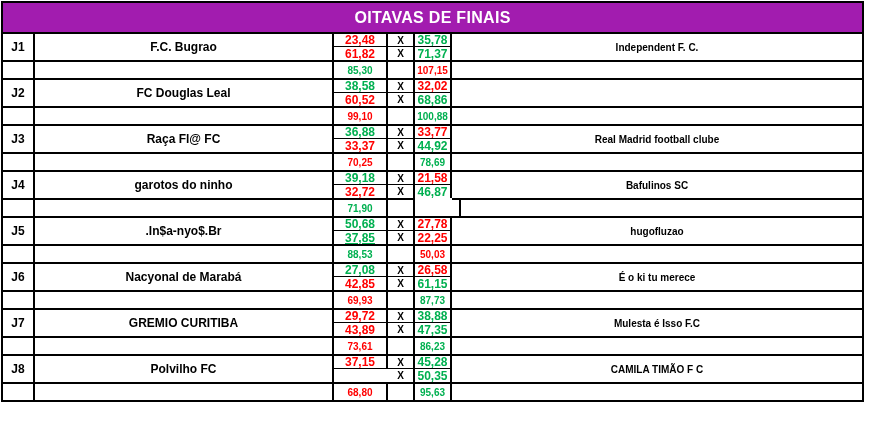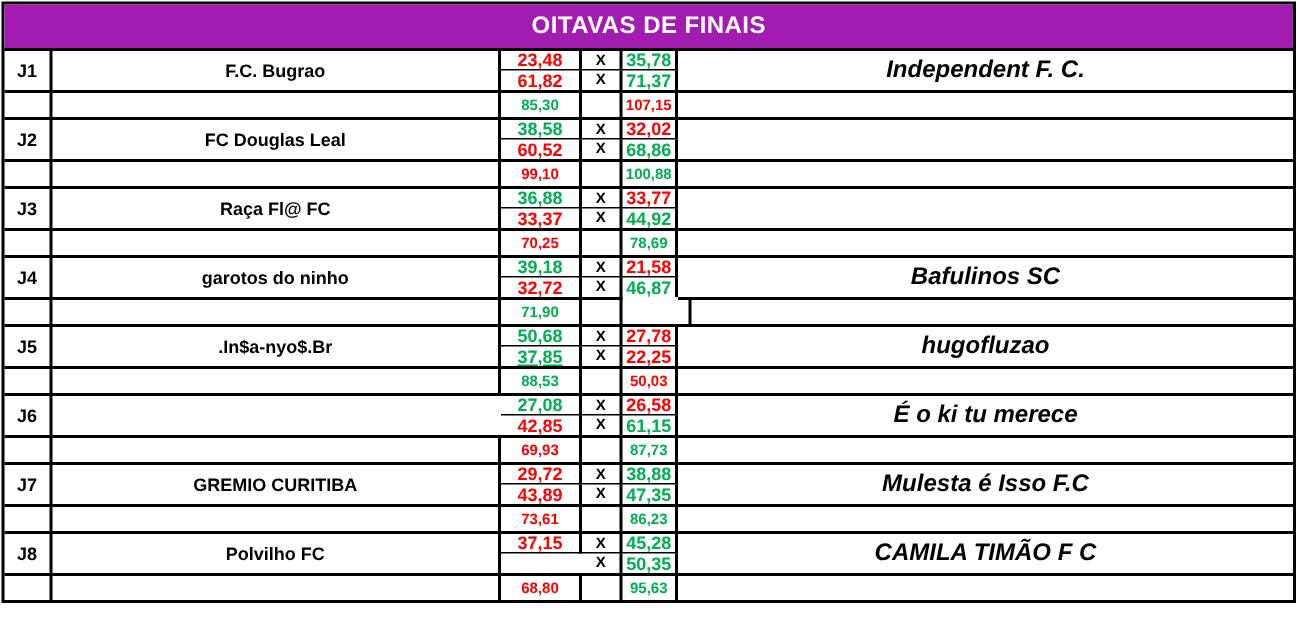--- a/index.html
+++ b/index.html
@@ -13,21 +13,21 @@
   .sub-left{width:291px;border-right:2px solid #000;}
   .sub-mid{width:227px;border-right:2px solid #000;color:#fff;font-size:11px;}
   .sub-right{flex:1;}
 
   
   .block{display:grid;grid-template-columns:32px 299px 54px 27px 37px 1fr;grid-template-rows:13px 13px 18px;border-bottom:2px solid #000;}
   .block:last-child{border-bottom:none;}
   .cell{box-sizing:border-box;display:flex;align-items:center;justify-content:center;overflow:hidden;}
   .j{grid-row:1/3;grid-column:1;border-right:2px solid #000;font-size:12px;}
   .home{grid-row:1/3;grid-column:2;border-right:2px solid #000;font-size:12px;}
-  .away{grid-row:1/3;grid-column:6;font-size:16px;font-style:italic;}
+  .away{grid-row:1/3;grid-column:6;font-size:10px;}
   .s{font-size:12px;}
   .r1{border-bottom:1px solid #000;}
   .c3{grid-column:3;border-right:2px solid #000;}
   .c4{grid-column:4;border-right:2px solid #000;font-size:10px;}
   .c5{grid-column:5;border-right:2px solid #000;}
   .trow{grid-row:3;border-top:2px solid #000;font-size:10px;}
   .t1{grid-column:1;border-right:2px solid #000;}
   .t2{grid-column:2;border-right:2px solid #000;}
   .t3{grid-column:3;border-right:2px solid #000;}
   .t4{grid-column:4;border-right:2px solid #000;}
@@ -74,20 +74,21 @@
     <div class="cell trow t5" style="color: rgb(0, 176, 80);">100,88</div>
     <div class="cell trow t6"></div>
   </div>
 
   <div class="block">
     <div class="cell j">J3</div>
     <div class="cell home">Raça Fl@ FC</div>
     <div class="cell s r1 c3" style="color: rgb(0, 176, 80);">36,88</div>
     <div class="cell r1 c4">X</div>
     <div class="cell s r1 c5" style="color: rgb(255, 0, 0);">33,77</div>
+    <div class="cell away">Real Madrid football clube</div>
     <div class="cell s c3" style="color: rgb(255, 0, 0);">33,37</div>
     <div class="cell c4">X</div>
     <div class="cell s c5" style="color: rgb(0, 176, 80);">44,92</div>
     <div class="cell trow t1"></div>
     <div class="cell trow t2"></div>
     <div class="cell trow t3" style="color: rgb(255, 0, 0);">70,25</div>
     <div class="cell trow t4"></div>
     <div class="cell trow t5" style="color: rgb(0, 176, 80);">78,69</div>
     <div class="cell trow t6"></div>
   </div>
@@ -123,20 +124,21 @@
     <div class="cell trow t1"></div>
     <div class="cell trow t2"></div>
     <div class="cell trow t3" style="color: rgb(0, 176, 80);">88,53</div>
     <div class="cell trow t4"></div>
     <div class="cell trow t5" style="color: rgb(255, 0, 0);">50,03</div>
     <div class="cell trow t6"></div>
   </div>
 
   <div class="block">
     <div class="cell j">J6</div>
+    <div class="cell home">Nacyonal de Marabá</div>
     <div class="cell s r1 c3" style="color: rgb(0, 176, 80);">27,08</div>
     <div class="cell r1 c4">X</div>
     <div class="cell s r1 c5" style="color: rgb(255, 0, 0);">26,58</div>
     <div class="cell away">É o ki tu merece</div>
     <div class="cell s c3" style="color: rgb(255, 0, 0);">42,85</div>
     <div class="cell c4">X</div>
     <div class="cell s c5" style="color: rgb(0, 176, 80);">61,15</div>
     <div class="cell trow t1"></div>
     <div class="cell trow t2"></div>
     <div class="cell trow t3" style="color: rgb(255, 0, 0);">69,93</div>

